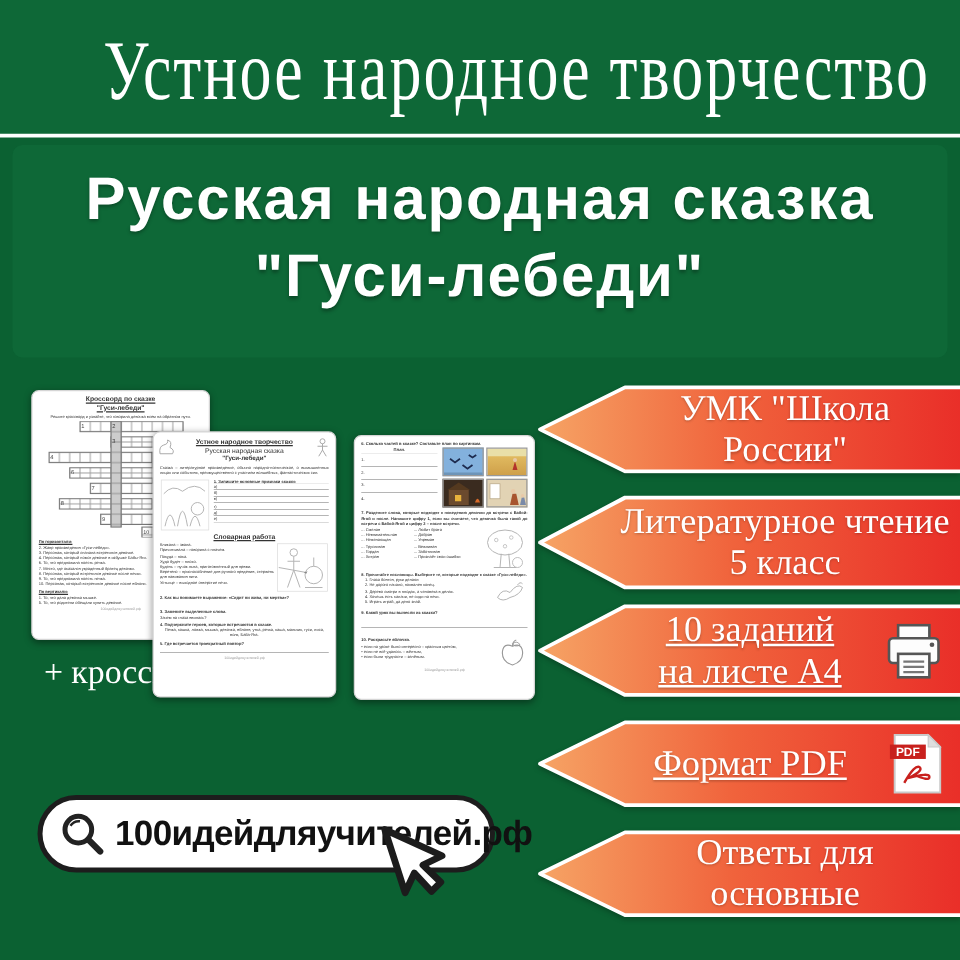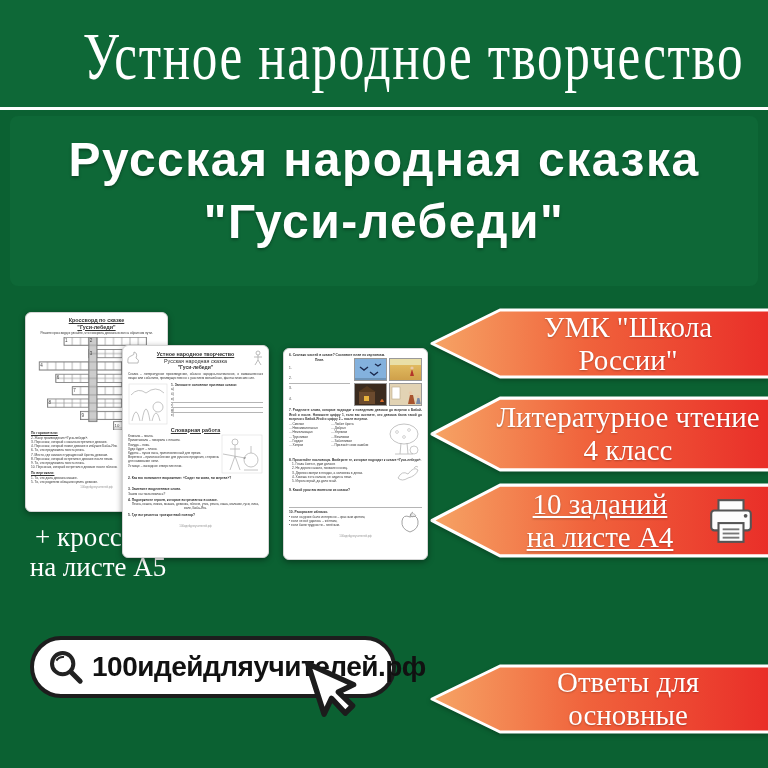--- a/index.html
+++ b/index.html
@@ -275,55 +275,67 @@
         <path d="M12 7 Q5 4 4 11 Q3 19 12 22 Q21 19 20 11 Q19 4 12 7 Z" fill="none" stroke="#999" stroke-width="0.9"></path>
         <path d="M12 7 Q12 3 15 2" fill="none" stroke="#999" stroke-width="0.9"></path>
         <path d="M12 5 q4 -3 6 1 q-4 2 -6 -1" fill="none" stroke="#999" stroke-width="0.7"></path>
       </svg>
     </div>
     <div class="t3 gray ctr" style="font-size:2.8px">100идейдляучителей.рф</div>
   </div>
 
   <div class="note">
     <div>+ кроссвод</div>
-    <div>на листе А5</div>
   </div>
 
   <div class="ribbon" style="top:308px;height:71px">
     <svg class="shape" viewBox="0 0 338 72" preserveAspectRatio="none">
       <polygon points="2,36 70,2 344,2 344,70 70,70" fill="url(#ribbonGrad)" stroke="#fff" stroke-width="3" stroke-linejoin="round"></polygon>
     </svg>
     <div class="rtext">УМК "Школа России"</div>
   </div>
 
   <div class="ribbon" style="top:396px;height:76px">
     <svg class="shape" viewBox="0 0 338 72" preserveAspectRatio="none">
       <polygon points="2,36 70,2 344,2 344,70 70,70" fill="url(#ribbonGrad)" stroke="#fff" stroke-width="3" stroke-linejoin="round"></polygon>
     </svg>
     <div class="rtext pre">Литературное чтение
-4 класс</div>
+5 класс</div>
   </div>
 
   <div class="ribbon" style="top:483px;height:75px">
     <svg class="shape" viewBox="0 0 338 72" preserveAspectRatio="none">
       <polygon points="2,36 70,2 344,2 344,70 70,70" fill="url(#ribbonGrad)" stroke="#fff" stroke-width="3" stroke-linejoin="round"></polygon>
     </svg>
     <div class="rtext pre icon-pad">10 заданий
 на листе А4</div>
     <svg class="ricon" width="50" height="50" viewBox="0 0 24 24">
       <rect x="6" y="2" width="12" height="5.5" fill="#fdfdfd" stroke="#555" stroke-width="1"></rect>
       <rect x="2.5" y="7" width="19" height="9.5" rx="1.5" fill="#fdfdfd" stroke="#555" stroke-width="1"></rect>
       <circle cx="19" cy="9.5" r="0.9" fill="#555"></circle>
       <rect x="6" y="13" width="12" height="9" fill="#fdfdfd" stroke="#555" stroke-width="1"></rect>
       <line x1="8" y1="16" x2="16" y2="16" stroke="#777" stroke-width="0.9"></line>
       <line x1="8" y1="18" x2="16" y2="18" stroke="#777" stroke-width="0.9"></line>
       <line x1="8" y1="20" x2="16" y2="20" stroke="#777" stroke-width="0.9"></line>
     </svg>
   </div>
 
+  <div class="ribbon" style="top:576px;height:70px">
+    <svg class="shape" viewBox="0 0 338 72" preserveAspectRatio="none">
+      <polygon points="2,36 70,2 344,2 344,70 70,70" fill="url(#ribbonGrad)" stroke="#fff" stroke-width="3" stroke-linejoin="round"></polygon>
+    </svg>
+    <div class="rtext icon-pad">Формат PDF</div>
+    <svg class="ricon" width="46" height="50" viewBox="0 0 24 26">
+      <path d="M3 1 h14 l5 5 v19 h-19 z" fill="#fff" stroke="#c9c9c9" stroke-width="0.8"></path>
+      <path d="M17 1 l5 5 h-5 z" fill="#dedede" stroke="#c9c9c9" stroke-width="0.5"></path>
+      <rect x="1" y="5" width="15" height="6" fill="#c8201d"></rect>
+      <text x="8.5" y="9.7" font-size="5" font-weight="bold" fill="#fff" text-anchor="middle" font-family="Liberation Sans, sans-serif">PDF</text>
+      <path d="M7 21 q4.5 -8 6.5 -6.5 q1.5 1.5 -5 4.5 q9 -2.5 9 -0.5 q0 2 -6.5 -1" stroke="#c8201d" stroke-width="1" fill="none"></path>
+    </svg>
+  </div>
 
   <div class="ribbon" style="top:664px;height:70px">
     <svg class="shape" viewBox="0 0 338 72" preserveAspectRatio="none">
       <polygon points="2,36 70,2 344,2 344,70 70,70" fill="url(#ribbonGrad)" stroke="#fff" stroke-width="3" stroke-linejoin="round"></polygon>
     </svg>
     <div class="rtext">Ответы для основные</div>
   </div>
 
   <div class="pill">
     <svg width="40" height="40" viewBox="0 0 24 24" style="flex:none;margin-right:6px">

